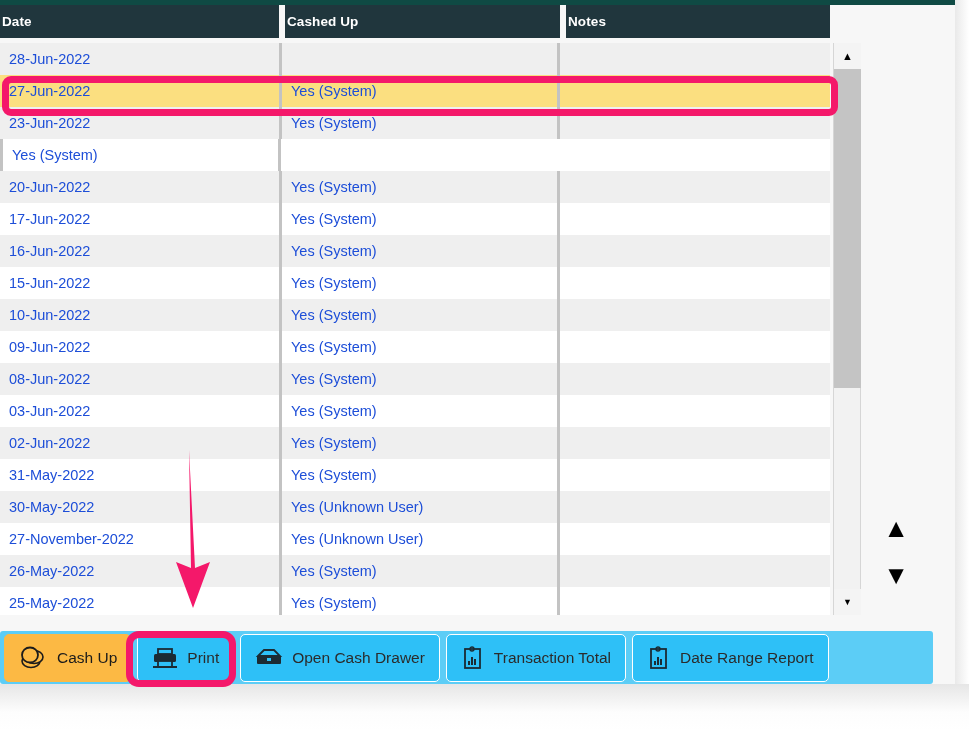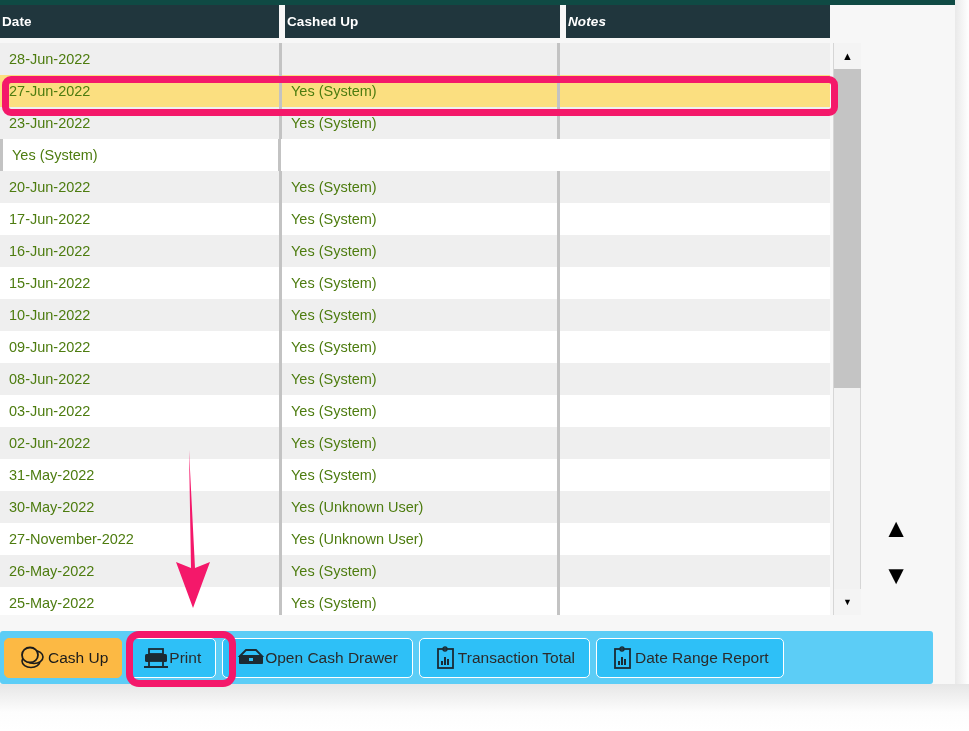--- a/index.html
+++ b/index.html
@@ -61,21 +61,21 @@
     color: #ffffff;
     font-size: 13.5px;
     font-weight: bold;
     display: flex;
     align-items: center;
     padding-left: 2px;
     letter-spacing: 0.1px;
   }
   .hcell.c1 { width: 279px; margin-right: 6px; }
   .hcell.c2 { width: 275px; margin-right: 6px; }
-  .hcell.c3 { width: 264px; font-style: italic; }
+  .hcell.c3 { width: 264px; }
 
   
   .grid-body {
     position: absolute;
     left: 0; top: 38px;
     width: 830px; height: 572px;
     overflow: hidden;
     background: #ffffff;
   }
   .row {
@@ -86,21 +86,21 @@
   }
   .row.even { background: #efefef; }
   .row.odd  { background: #ffffff; }
   .row.selected { background: #fbdf80; }
 
   .cell {
     height: 32px;
     display: flex;
     align-items: center;
     font-size: 14.5px;
-    color: #4d7c0f;
+    color: #1d4ed8;
     padding-left: 9px;
     overflow: hidden;
     white-space: nowrap;
   }
   .cell.c1 { width: 279px; }
   .cell.c2 { width: 275px; }
   .cell.c3 { width: 270px; }
 
   .vline {
     width: 3px;
@@ -164,23 +164,24 @@
     position: absolute;
     left: 0; top: 631px;
     width: 933px; height: 53px;
     background: #5ccdf6;
     border-radius: 3px;
     display: flex;
     align-items: center;
     padding-left: 4px;
   }
   .tbtn {
-    height: 40px;
+    height: 48px;
     display: flex;
     align-items: center;
+    gap: 9px;
     padding: 0 14px;
     border: 1px solid #ffffff;
     border-radius: 5px;
     background: #2ec0f7;
     color: #2b2b2b;
     font-size: 15.5px;
     margin-right: 6px;
     white-space: nowrap;
   }
   .tbtn.cashup {

